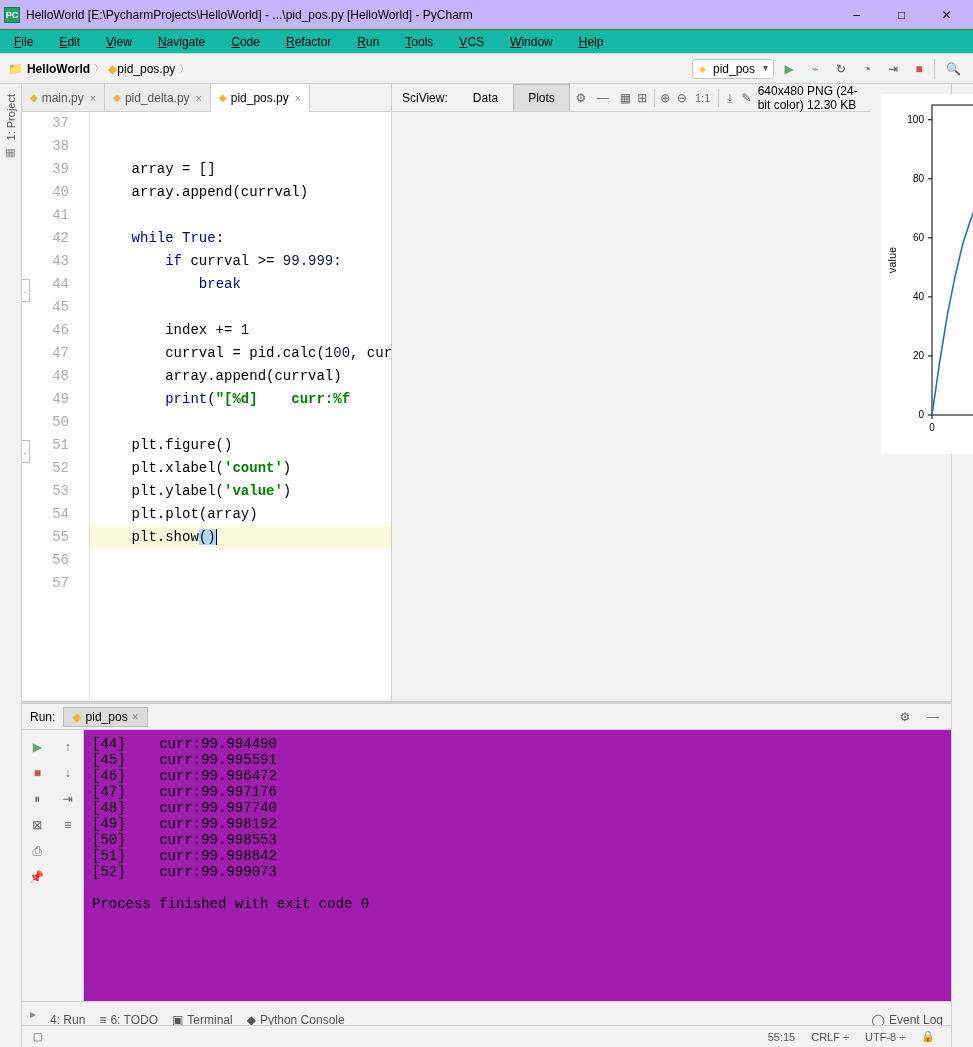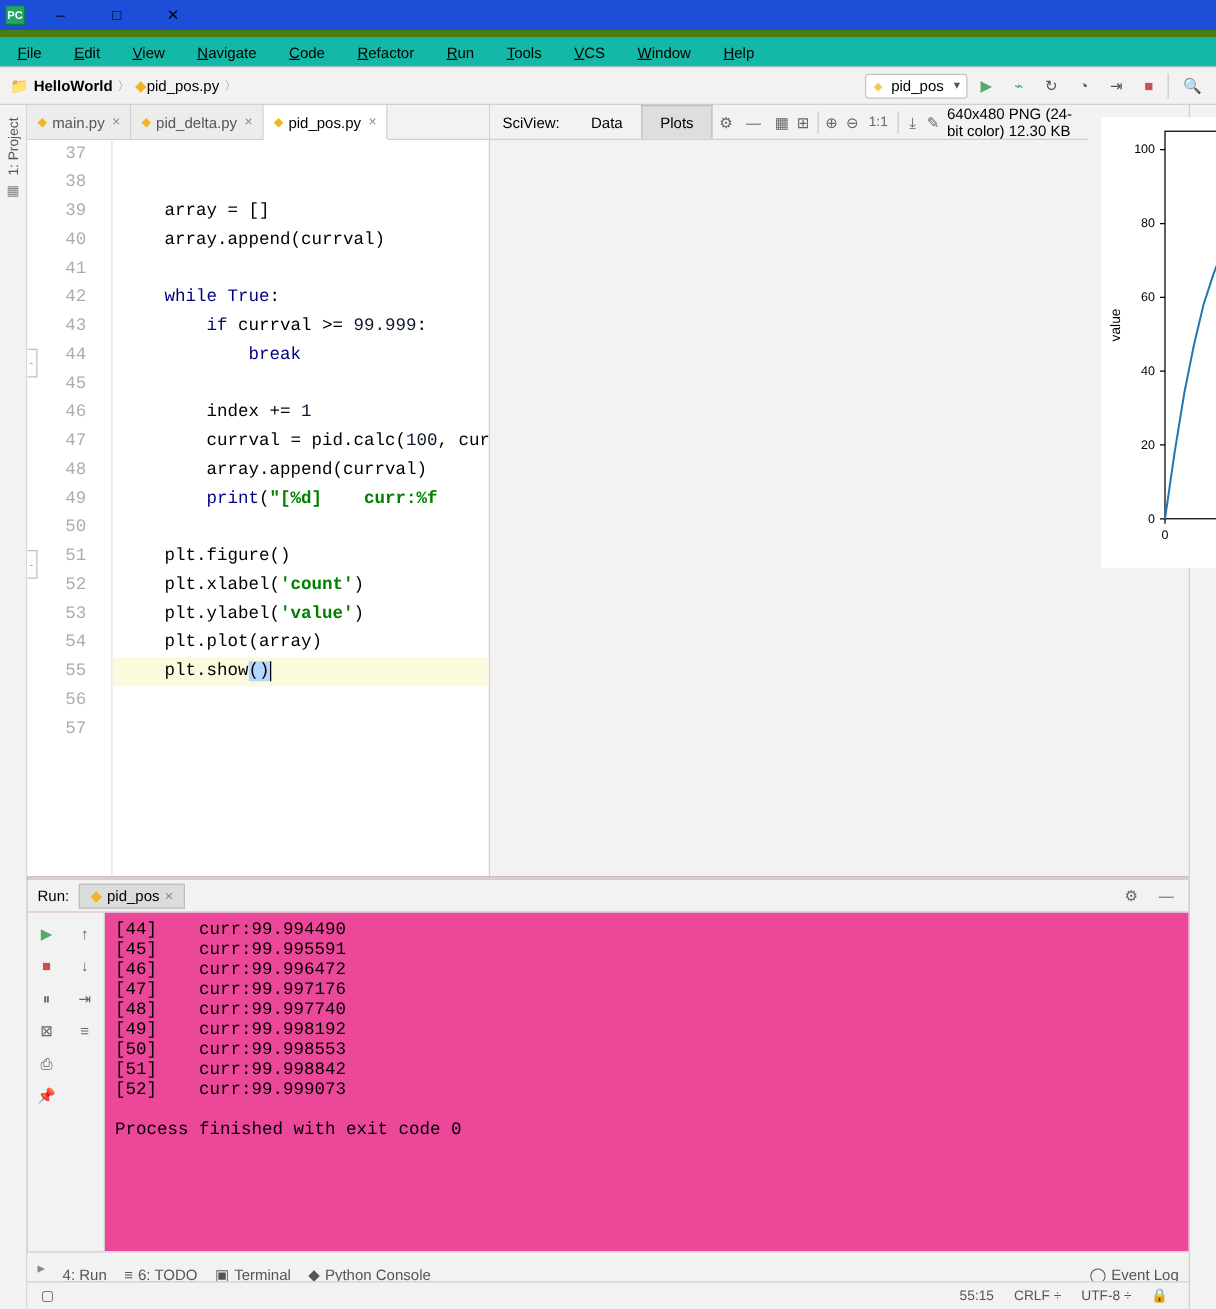--- a/index.html
+++ b/index.html
@@ -10,22 +10,22 @@
     color: #000;
     width: 973px;
     height: 1047px;
     display: flex;
     flex-direction: column;
     overflow: hidden;
   }
   
   .titlebar {
     height: 30px;
-    background: #1d4ed8;
-    border-bottom: 6px solid #4d7c0f;
+    background: #c4b5fd;
+    border-bottom: 1px solid #4d7c0f;
     display: flex;
     align-items: center;
     padding: 0 4px;
     color: #000;
   }
   .titlebar .app-icon {
     width: 16px; height: 16px; background: #21a66a;
     display: flex; align-items: center; justify-content: center;
     color: #fff; font-size: 9px; font-weight: bold; margin-right: 6px;
     border: 1px solid #0c7d49;
@@ -197,21 +197,21 @@
   .thumb-strip {
     width: 86px; background: #ececec; border-left: 1px solid #d0d0d0; padding: 8px;
   }
   .thumb {
     width: 66px; height: 50px; background: #fff; border: 2px solid #8aa9d6; padding: 2px; margin-bottom: 8px;
   }
   .thumb-close { text-align: right; color: #888; font-size: 11px; cursor: pointer; }
 
   
   .run-panel {
-    height: 300px; border-top: 3px solid #d0d0d0; background: #ec4899; display: flex; flex-direction: column;
+    height: 300px; border-top: 3px solid #d0d0d0; background: #a21caf; display: flex; flex-direction: column;
   }
   .run-header {
     height: 26px; background: #f2f2f2; border-bottom: 1px solid #d0d0d0; display: flex; align-items: center;
     padding: 0 8px; gap: 8px;
   }
   .run-header .run-tab {
     background: #dcdcdc; border: 1px solid #bcbcbc; padding: 2px 8px; display: flex; align-items: center; gap: 4px;
     font-size: 12px;
   }
   .run-header .spacer { flex: 1; }
@@ -246,20 +246,21 @@
   .statusbar .spacer { flex: 1; }
   .statusbar .cell { padding: 0 8px; }
 
   svg { display: block; }
 </style>
 </head>
 <body>
 
 <div class="titlebar">
   <div class="app-icon">PC</div>
+  <div class="title-text">HelloWorld [E:\PycharmProjects\HelloWorld] - ...\pid_pos.py [HelloWorld] - PyCharm</div>
   <div class="win-btn">–</div>
   <div class="win-btn">□</div>
   <div class="win-btn close">✕</div>
 </div>
 
 <div class="menubar" id="menubar">
     <div class="menu-item"><u>F</u>ile</div>
     <div class="menu-item"><u>E</u>dit</div>
     <div class="menu-item"><u>V</u>iew</div>
     <div class="menu-item"><u>N</u>avigate</div>

